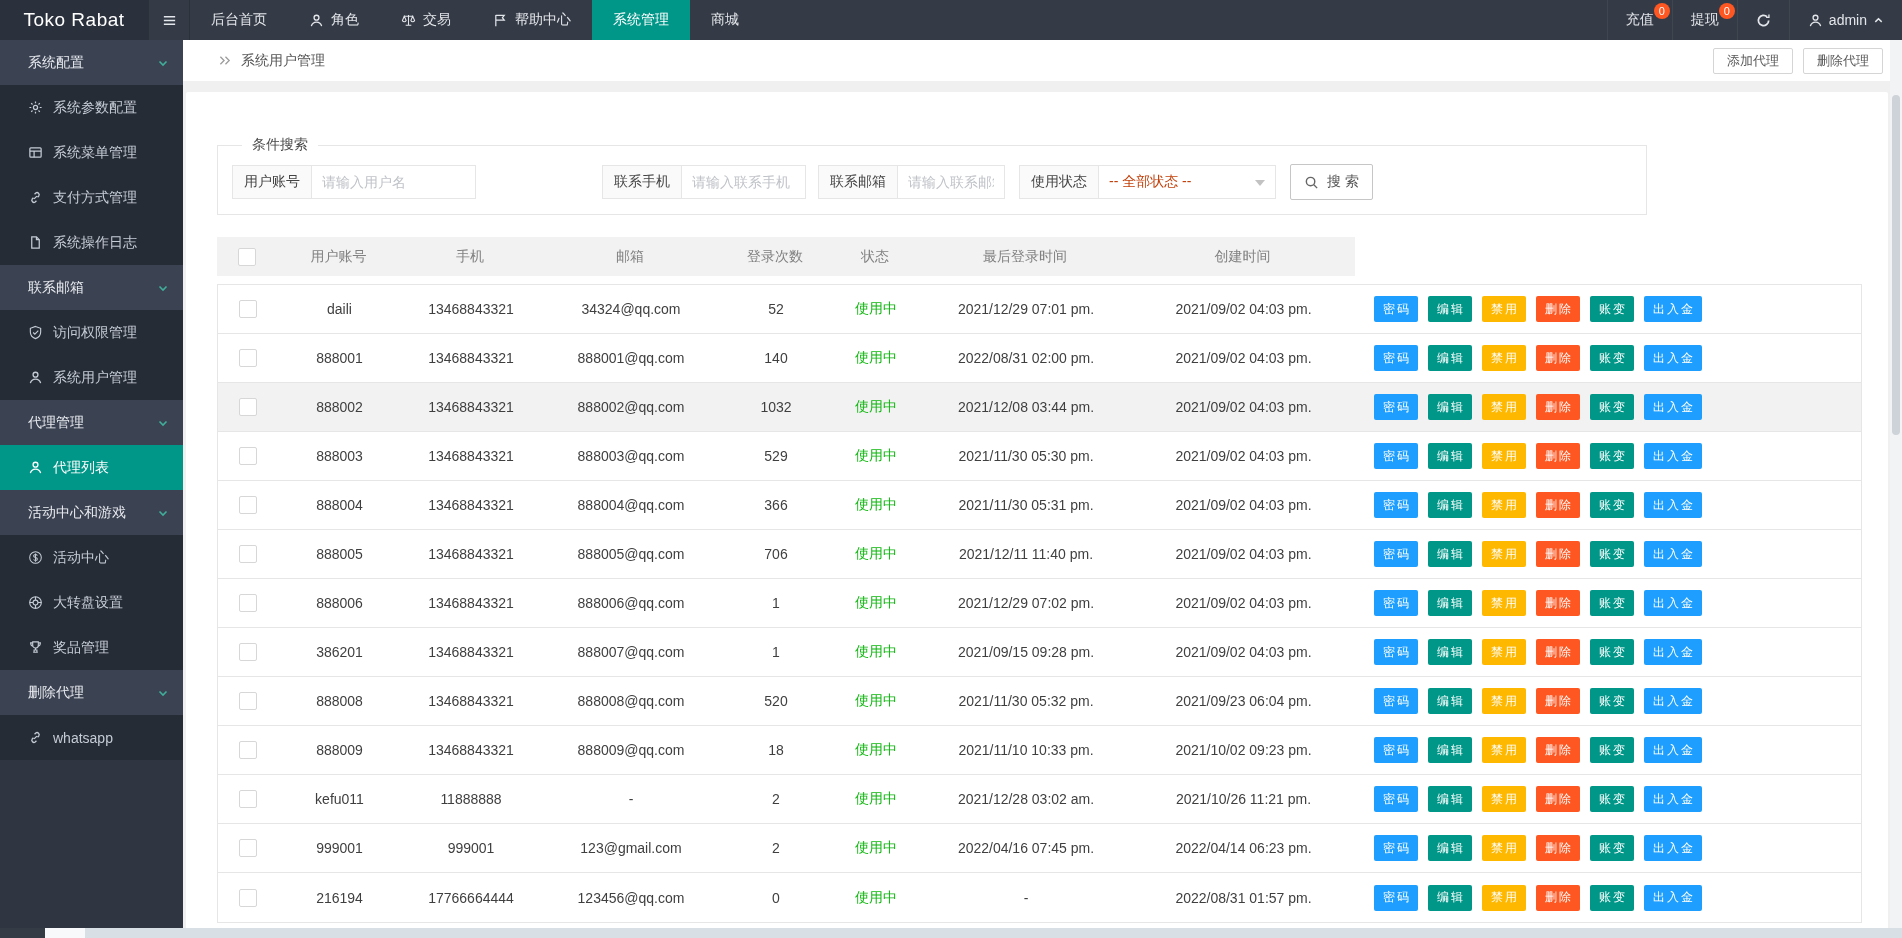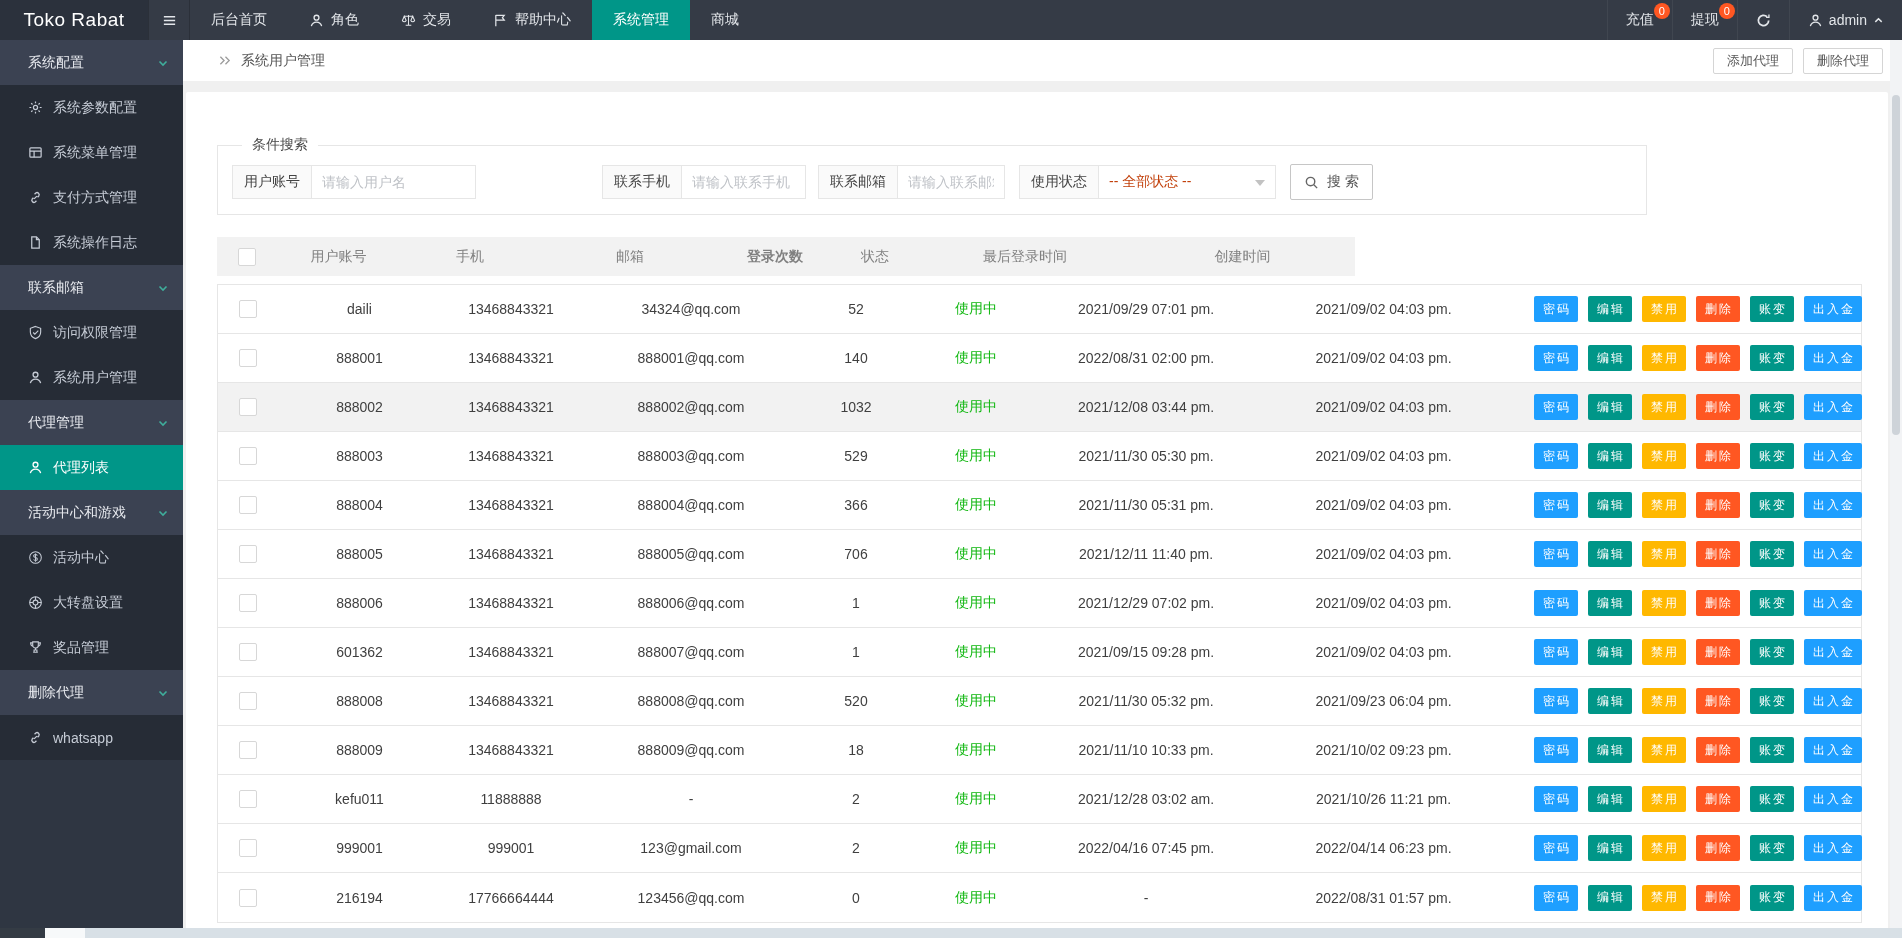--- a/index.html
+++ b/index.html
@@ -69,21 +69,21 @@
           padding:0 13px; background:#fff; color:#555; border-radius:2px; font-size:14px; cursor:pointer;
           font-family:inherit; }
   .search-btn .ic { color:#666; }
 
   
   .tbl { margin:22px 26px 0 31px; }
   .thead { display:flex; height:39px; align-items:stretch; }
   .th { flex:none; background:#f2f2f2; color:#808080; display:flex; align-items:center; justify-content:center; }
   .th-action { flex:1; background:transparent; }
   .tbody { margin-top:8px; border:1px solid #e6e6e6; }
-  .trow { display:flex; height:49px; border-bottom:1px solid #e6e6e6; background:#fff;gap:20px; }
+  .trow { display:flex; height:49px; border-bottom:1px solid #e6e6e6; background:#fff; }
   .trow:last-child { border-bottom:none; }
   .trow.hl { background:#f2f2f2; }
   .td { flex:none; display:flex; align-items:center; justify-content:center; color:#3f3f3f; }
   .cb { width:18px; height:18px; border:1px solid #d7d7d7; border-radius:2px; background:#fff; cursor:pointer; }
   .td-actions { flex:1; display:flex; align-items:center; gap:10px; padding-left:18px; justify-content:flex-start; }
   .abtn { height:26px; padding:0 7px 0 9px; border:none; border-radius:2px; color:#fff; font-size:12px;
           letter-spacing:2px; cursor:pointer; font-family:inherit; white-space:nowrap; }
 
   
   .vscroll { position:absolute; right:0; top:0; bottom:0; width:12px; background:#f2f3f5; }
@@ -373,37 +373,37 @@
         </fieldset>
 
         <div class="tbl">
           <div class="thead" id="thead">
               <div class="th" style="width: 60px;">
                 <div class="cb"></div>
               </div>
               <div class="th" style="width: 123px;">用户账号</div>
               <div class="th" style="width: 140px;">手机</div>
               <div class="th" style="width: 180px;">邮箱</div>
-              <div class="th" style="width: 110px; font-weight: bold;">登录次数</div>
+              <div class="th" style="width: 110px;">登录次数</div>
               <div class="th" style="width: 90px;">状态</div>
               <div class="th" style="width: 210px;">最后登录时间</div>
               <div class="th" style="width: 225px;">创建时间</div>
               <div class="th th-action"></div>
             </div>
           <div class="tbody" id="tbody">
               <div class="trow">
                 <div class="td" style="width: 60px;">
                   <div class="cb"></div>
                 </div>
                 <div class="td" style="width: 123px;">daili</div>
                 <div class="td" style="width: 140px;">13468843321</div>
                 <div class="td" style="width: 180px;">34324@qq.com</div>
                 <div class="td" style="width: 110px;">52</div>
                 <div class="td" style="width: 90px; color: rgb(16, 183, 16);">使用中</div>
-                <div class="td" style="width: 210px;">2021/09/29 07:01 pm.</div>
+                <div class="td" style="width: 210px;">2021/12/29 07:01 pm.</div>
                 <div class="td" style="width: 225px;">2021/09/02 04:03 pm.</div>
                 <div class="td-actions">
                   <button class="abtn" style="background: rgb(30, 159, 255);">密码</button>
                   <button class="abtn" style="background: rgb(0, 150, 136);">编辑</button>
                   <button class="abtn" style="background: rgb(255, 184, 0);">禁用</button>
                   <button class="abtn" style="background: rgb(255, 87, 34);">删除</button>
                   <button class="abtn" style="background: rgb(0, 150, 136);">账变</button>
                   <button class="abtn" style="background: rgb(30, 159, 255);">出入金</button>
                 </div>
               </div>
@@ -524,21 +524,21 @@
                   <button class="abtn" style="background: rgb(255, 184, 0);">禁用</button>
                   <button class="abtn" style="background: rgb(255, 87, 34);">删除</button>
                   <button class="abtn" style="background: rgb(0, 150, 136);">账变</button>
                   <button class="abtn" style="background: rgb(30, 159, 255);">出入金</button>
                 </div>
               </div>
               <div class="trow">
                 <div class="td" style="width: 60px;">
                   <div class="cb"></div>
                 </div>
-                <div class="td" style="width: 123px;">601362</div>
+                <div class="td" style="width: 123px;">386201</div>
                 <div class="td" style="width: 140px;">13468843321</div>
                 <div class="td" style="width: 180px;">888007@qq.com</div>
                 <div class="td" style="width: 110px;">1</div>
                 <div class="td" style="width: 90px; color: rgb(16, 183, 16);">使用中</div>
                 <div class="td" style="width: 210px;">2021/09/15 09:28 pm.</div>
                 <div class="td" style="width: 225px;">2021/09/02 04:03 pm.</div>
                 <div class="td-actions">
                   <button class="abtn" style="background: rgb(30, 159, 255);">密码</button>
                   <button class="abtn" style="background: rgb(0, 150, 136);">编辑</button>
                   <button class="abtn" style="background: rgb(255, 184, 0);">禁用</button>

